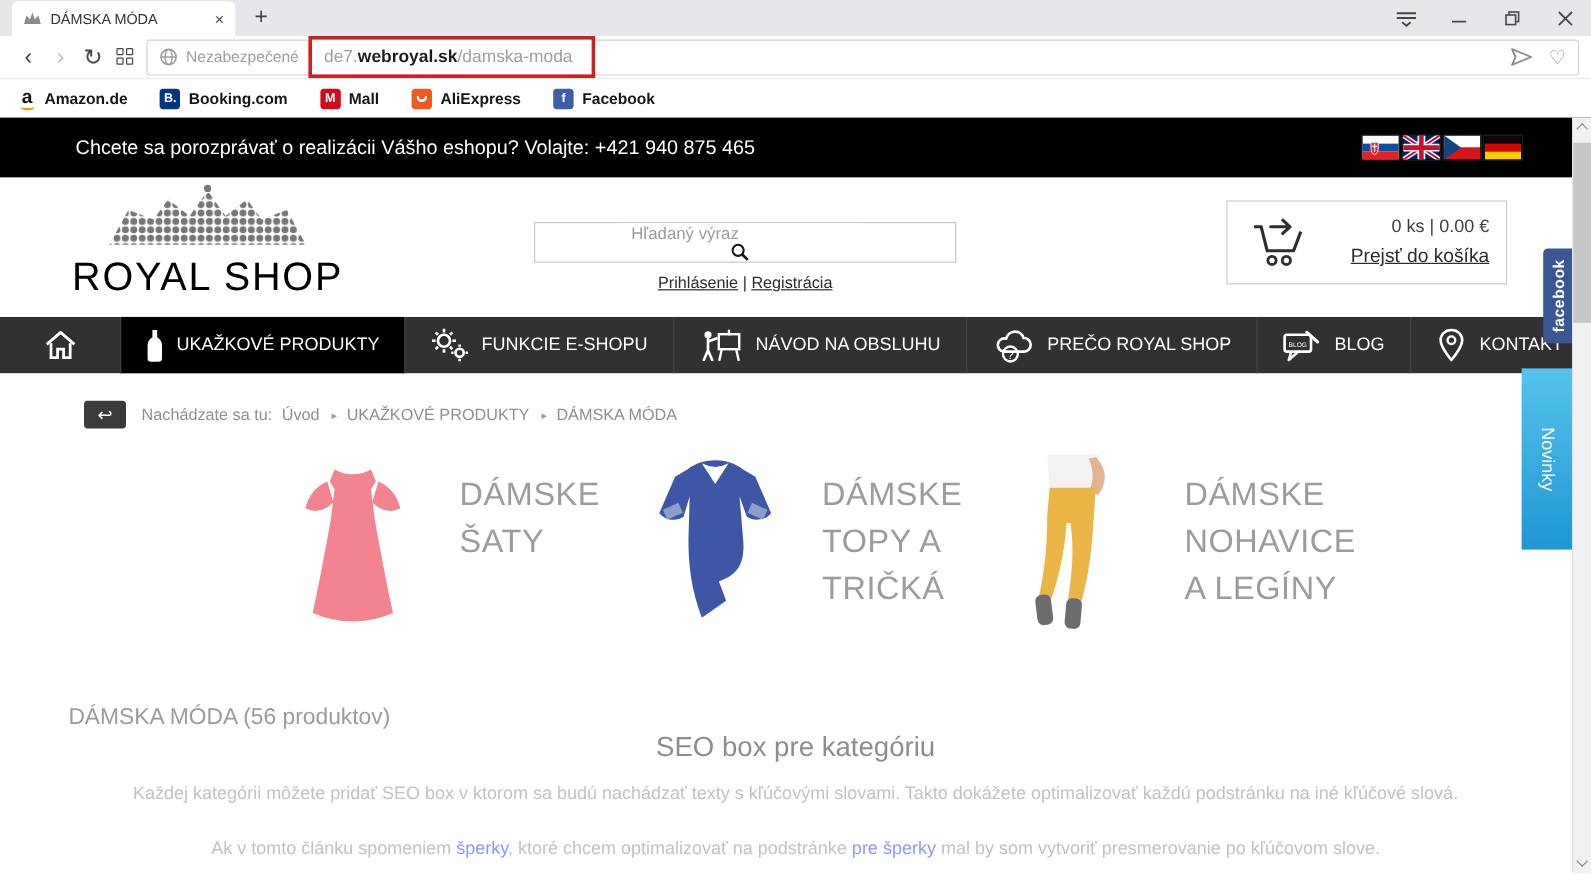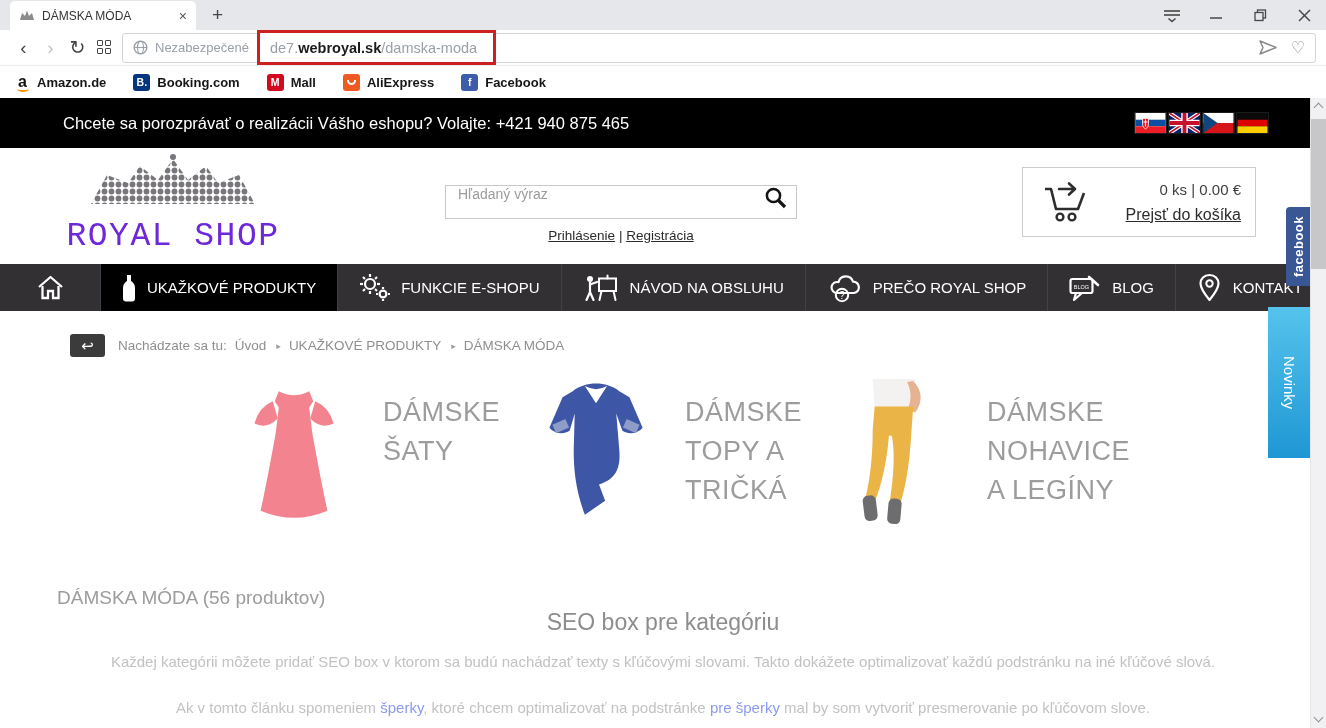--- a/index.html
+++ b/index.html
@@ -34,28 +34,28 @@
   .amazon-smile { position:absolute; left:2px; right:1px; bottom:-1px; height:6px; border-bottom:2.2px solid #f79400; border-radius:50%; }
   .ali-smile { width:9px; height:5px; border:2px solid #fff; border-top:none; border-radius:0 0 8px 8px; }
 
   
   .banner { height:50px; background:#000; display:flex; align-items:center; padding-left:63px; color:#fff; font-size:16.5px; position:relative; }
   .flags { position:absolute; right:58px; top:50%; transform:translateY(-50%); display:flex; gap:3px; }
   .flags svg { display:block; box-shadow:0 0 0 1px #1c1c1c; }
 
   .sheader { height:116px; position:relative; background:#fff; }
   .logo { position:absolute; left:56px; top:5px; width:234px; text-align:center; cursor:pointer; }
-  .logo-text { font-family:Liberation Mono, monospace; font-size:33px; color:#6d28d9; letter-spacing:1.5px; margin-top:7px; white-space:nowrap; }
+  .logo-text { font-family:Liberation Sans, sans-serif; font-size:33px; color:#000000; letter-spacing:1.5px; margin-top:0; white-space:nowrap; }
   .search-wrap { position:absolute; left:445px; top:37px; width:352px; }
-  .search-box { display:flex; align-items:flex-start; height:34px; border:1px solid #c9c9c9; background:#fff; padding-right:9px; }
+  .search-box { display:flex; align-items:center; height:34px; border:1px solid #c9c9c9; background:#fff; padding-right:9px;flex-direction:column; }
   .search-box input { flex:1; border:none; outline:none; font-size:14px; color:#333; padding:0 12px; font-family:inherit; }
   .search-box input::placeholder { color:#9b9b9b; }
   .auth { text-align:center; margin-top:9px; font-size:13.5px; color:#2c2c2c; }
   .auth .lnk { text-decoration:underline; cursor:pointer; }
-  .cart { position:absolute; left:1022px; top:19px; width:234px; height:70px; border:1px solid #ccc; display:flex; align-items:center; padding:0 14px 0 16px; }
+  .cart { position:absolute; left:1022px; top:19px; width:234px; height:70px; border:1px solid #ccc; display:flex; align-items:flex-start; padding:12px 14px 0 16px; }
   .cart-right { margin-left:auto; text-align:right; }
   .cart-amount { font-size:15px; color:#3e3e3e; }
   .cart-link { margin-top:8px; font-size:16px; color:#2c2c2c; text-decoration:underline; cursor:pointer; }
 
   .mainnav { height:47px; background:#323032; display:flex; align-items:stretch; }
   .nav-home { width:100px; display:flex; align-items:center; justify-content:center; cursor:pointer; }
   .nav-item { display:flex; align-items:center; gap:11px; padding:0 21px; font-size:15px; color:#fff; border-left:1px solid #434145; cursor:pointer; white-space:nowrap; }
   .nav-item.active { background:#000; }
   .nav-fill { flex:1; border-left:1px solid #434145; }
 

